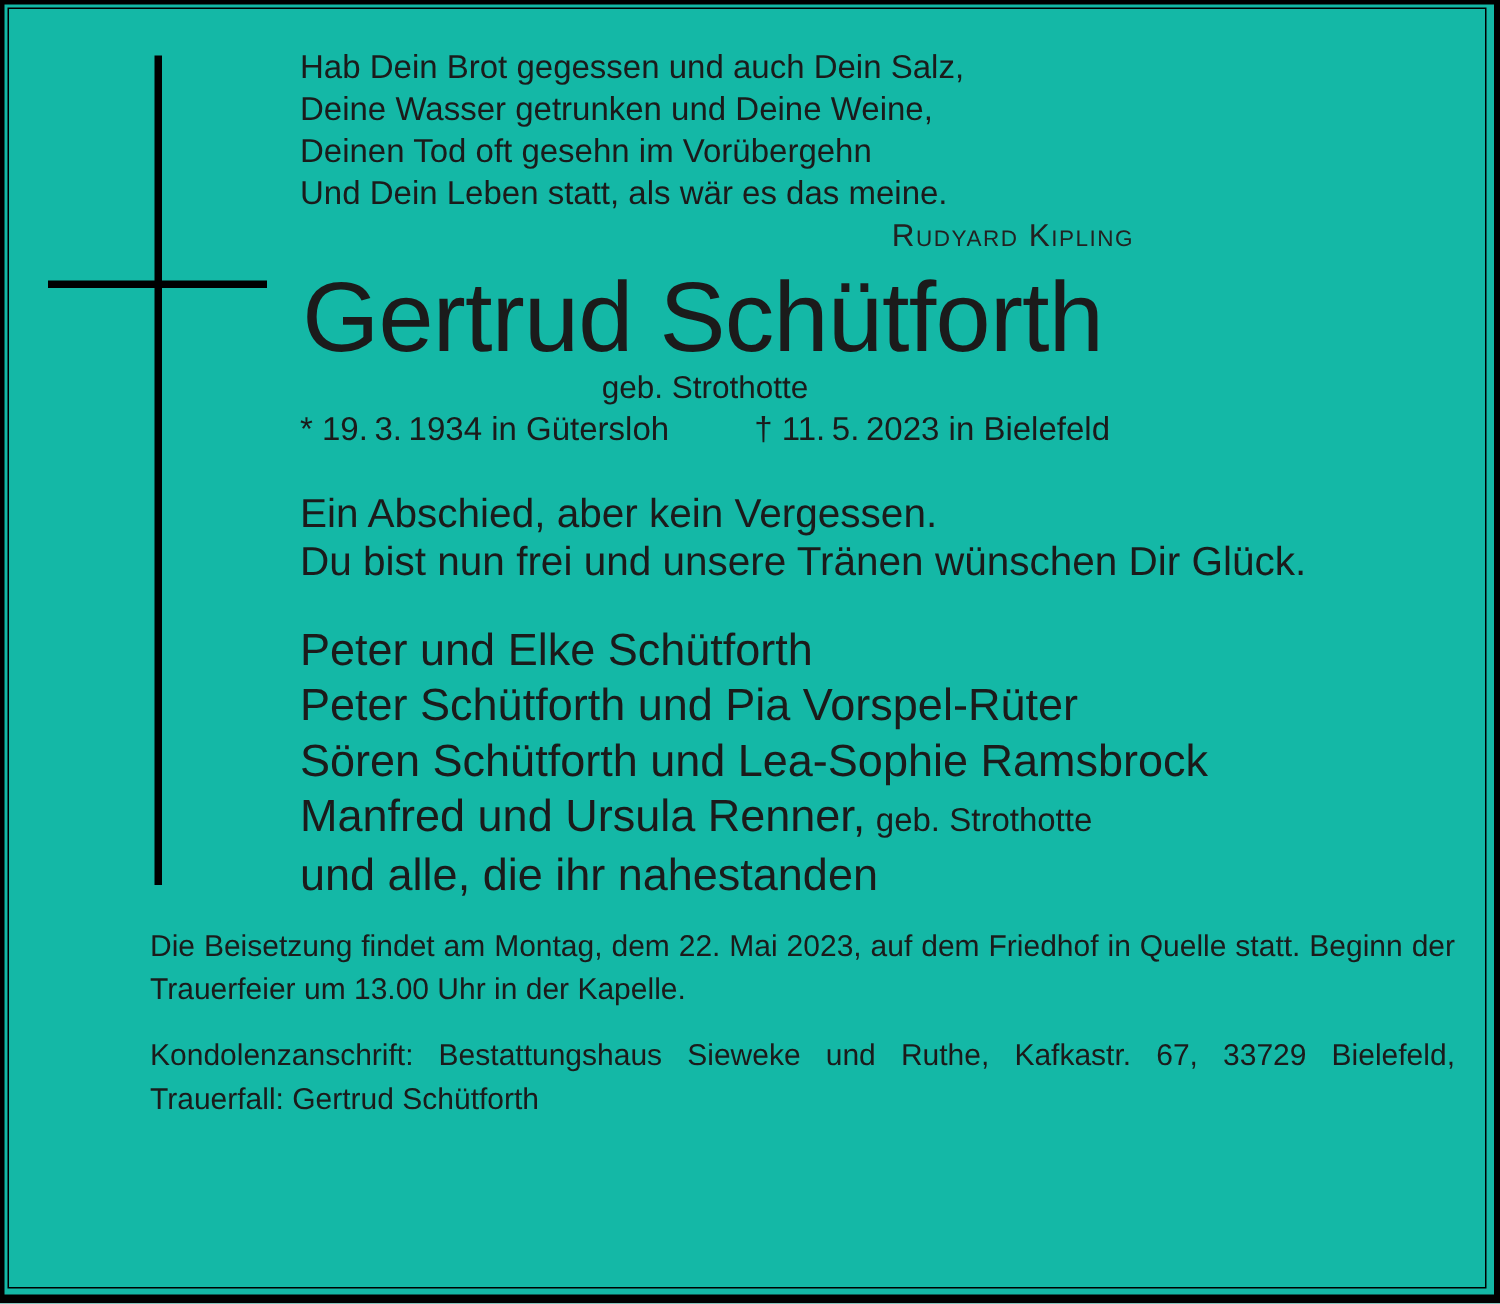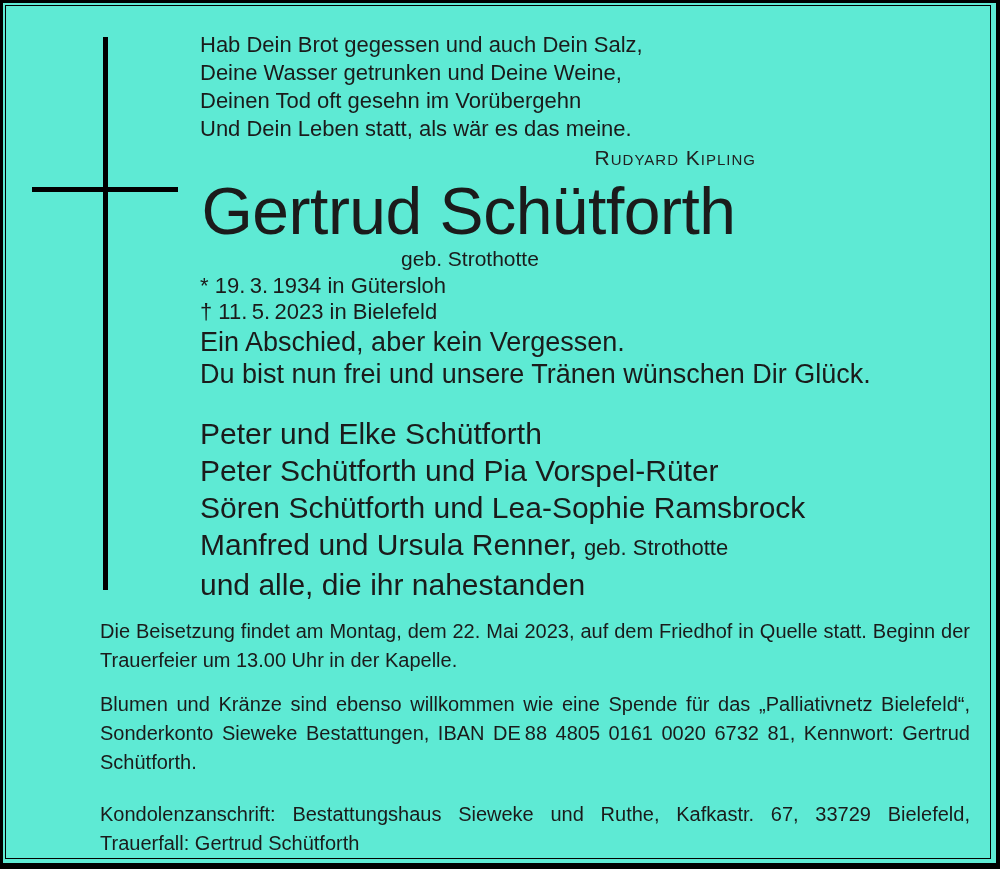--- a/index.html
+++ b/index.html
@@ -1,20 +1,20 @@
 <!DOCTYPE html>
 <html><head>
 <meta charset="utf-8">
 <style>
   html, body { margin: 0; padding: 0; background: #ffffff; }
   .sheet {
     position: relative;
     width: 1000px;
     height: 869px;
-    background: #5eead4;
+    background: #14b8a6;
     font-family: "Liberation Sans", "DejaVu Sans", sans-serif;
     color: #1b1b1b;
     overflow: hidden;
   }
   
   .frame-outer {
     position: absolute; inset: 0;
     border-style: solid; border-color: #000;
     border-width: 3px 4px 6px 3px;
     pointer-events: none;
@@ -50,21 +50,21 @@
     white-space: nowrap;
   }
   .maiden-name {
     position: absolute; left: 200px; top: 247px; width: 540px;
     text-align: center;
     font-size: 21px; line-height: 24px;
   }
   .dates {
     position: absolute; left: 200px; top: 273px; width: 540px;
     display: flex; justify-content: space-between;
-    font-size: 22px; line-height: 26px; flex-direction: column;
+    font-size: 22px; line-height: 26px;
   }
   .farewell {
     position: absolute; left: 200px; top: 326px; width: 680px;
     font-size: 27px; line-height: 32px;
   }
   .mourners {
     position: absolute; left: 200px; top: 415px; width: 680px;
     font-size: 30px; line-height: 37px;
   }
   .mourner-suffix { font-size: 22px; margin-left: 7px; }
@@ -118,17 +118,16 @@
   <div class="mourners">
     <div>Peter und Elke Schütforth</div>
     <div>Peter Schütforth und Pia Vorspel-Rüter</div>
     <div>Sören Schütforth und Lea-Sophie Ramsbrock</div>
     <div><span>Manfred und Ursula Renner,</span><span class="mourner-suffix">geb. Strothotte</span></div>
     <div>und alle, die ihr nahestanden</div>
   </div>
 
   <div class="details">
     <p class="p-funeral">Die Beisetzung findet am Montag, dem 22. Mai 2023, auf dem Friedhof in Quelle statt. Beginn der Trauerfeier um 13.00 Uhr in der Kapelle.</p>
-    <p class="p-donations">Blumen und Kränze sind ebenso willkommen wie eine Spende für das „Palliativnetz Bielefeld“, Sonderkonto Sieweke Bestattungen, IBAN DE 88 4805 0161 0020 6732 81, Kennwort: Gertrud Schütforth.</p>
     <p class="p-condolence">Kondolenzanschrift: Bestattungshaus Sieweke und Ruthe, Kafkastr. 67, 33729 Bielefeld, Trauerfall: Gertrud Schütforth</p>
   </div>
 
 </div>
 
 </body></html>

